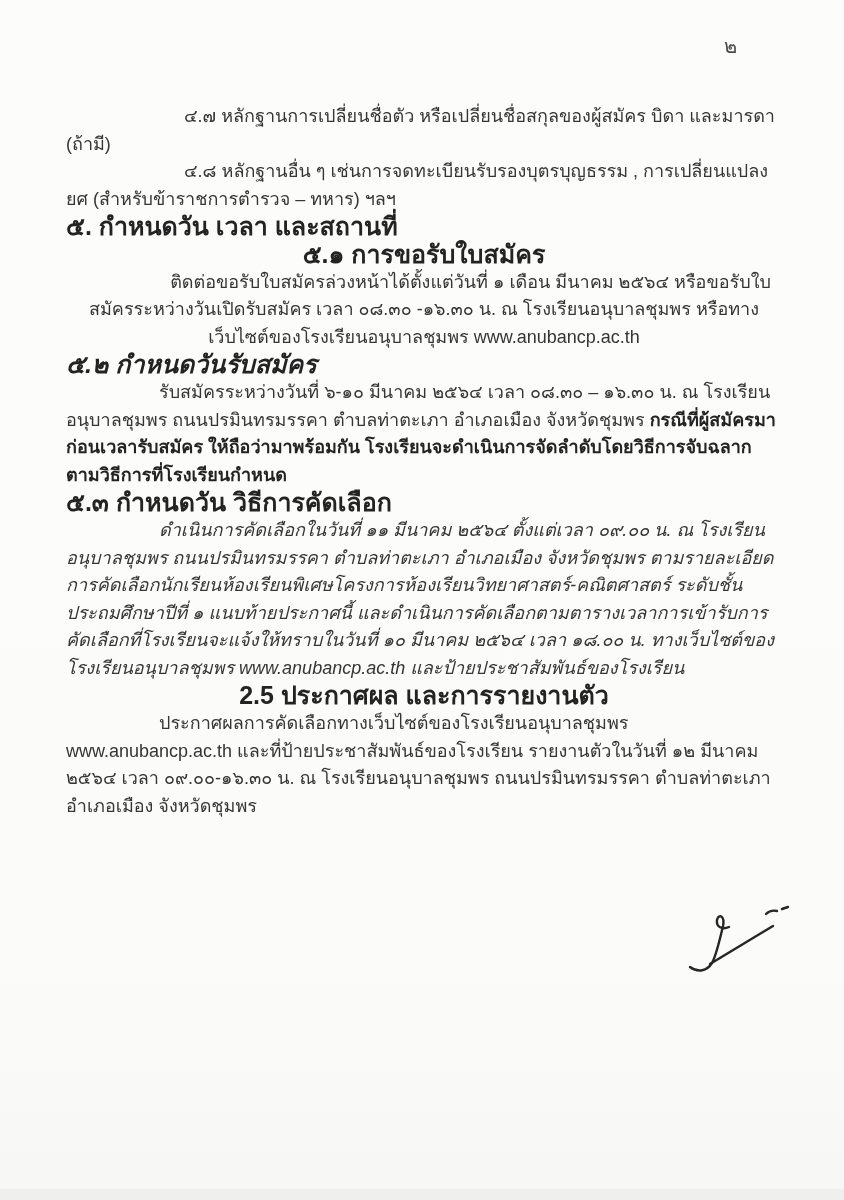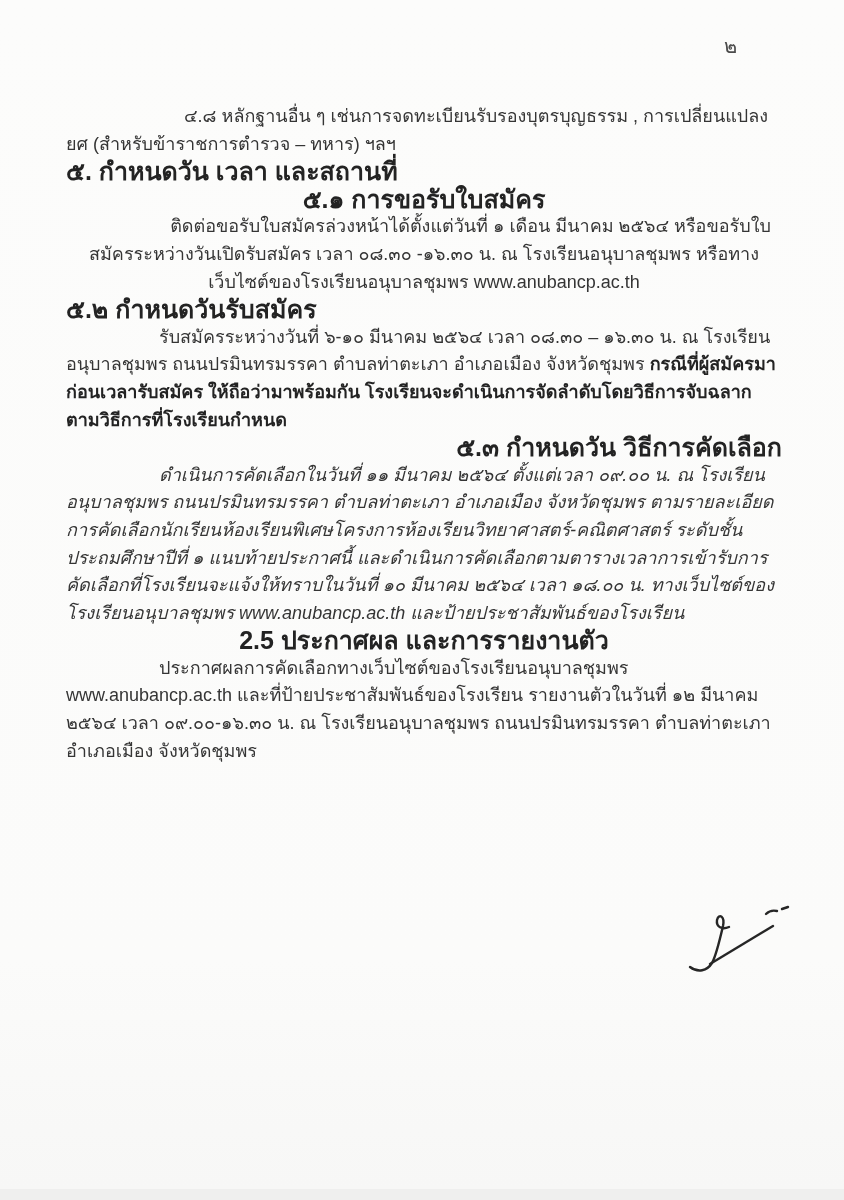--- a/index.html
+++ b/index.html
@@ -24,42 +24,43 @@
   .content p{margin:0;}
   .indent-item{text-indent:118px;}
   .indent-para{text-indent:93px;}
   .sec-heading{
     font-weight:700;color:#232323;font-size:25px;
     margin:0;
   }
   .h-main{margin-top:26px;margin-left:93px;}
   .h-sub{margin-left:118px;}
   .mt-15{margin-top:15px;text-align:center;}
-  .mt-17{margin-top:17px;}
+  .mt-17{margin-top:17px;font-style:italic;}
   .mt-13{margin-top:13px;}
-  .mt-25{margin-top:25px;text-align:right;}
+  .mt-25{margin-top:25px;}
   .mt-10{margin-top:10px;font-style:italic;}
   .bold-run{font-weight:700;color:#232323;}
   .signature{
     position:absolute;left:683px;top:901px;width:112px;height:78px;
   }
   .bottom-edge{
     position:absolute;left:0;bottom:0;width:844px;height:11px;
     background:#efefee;
   }
 </style>
 </head>
 <body>
 
 <div class="page">
 
   <div class="page-number">๒</div>
 
   <div class="content">
 
+    <p class="indent-item">๔.๗ หลักฐานการเปลี่ยนชื่อตัว หรือเปลี่ยนชื่อสกุลของผู้สมัคร บิดา และมารดา (ถ้ามี)</p>
 
     <p class="indent-item">๔.๘ หลักฐานอื่น ๆ เช่นการจดทะเบียนรับรองบุตรบุญธรรม , การเปลี่ยนแปลงยศ (สำหรับข้าราชการตำรวจ – ทหาร) ฯลฯ</p>
 
 
     <p class="sec-heading h-main">๕. กำหนดวัน เวลา และสถานที่</p>
 
     <p class="sec-heading h-sub mt-15">๕.๑ การขอรับใบสมัคร</p>
 
     <p class="indent-para mt-15">ติดต่อขอรับใบสมัครล่วงหน้าได้ตั้งแต่วันที่ ๑ เดือน มีนาคม ๒๕๖๔ หรือขอรับใบสมัครระหว่างวันเปิดรับสมัคร เวลา ๐๘.๓๐ -๑๖.๓๐ น. ณ โรงเรียนอนุบาลชุมพร หรือทางเว็บไซต์ของโรงเรียนอนุบาลชุมพร www.anubancp.ac.th</p>
 

